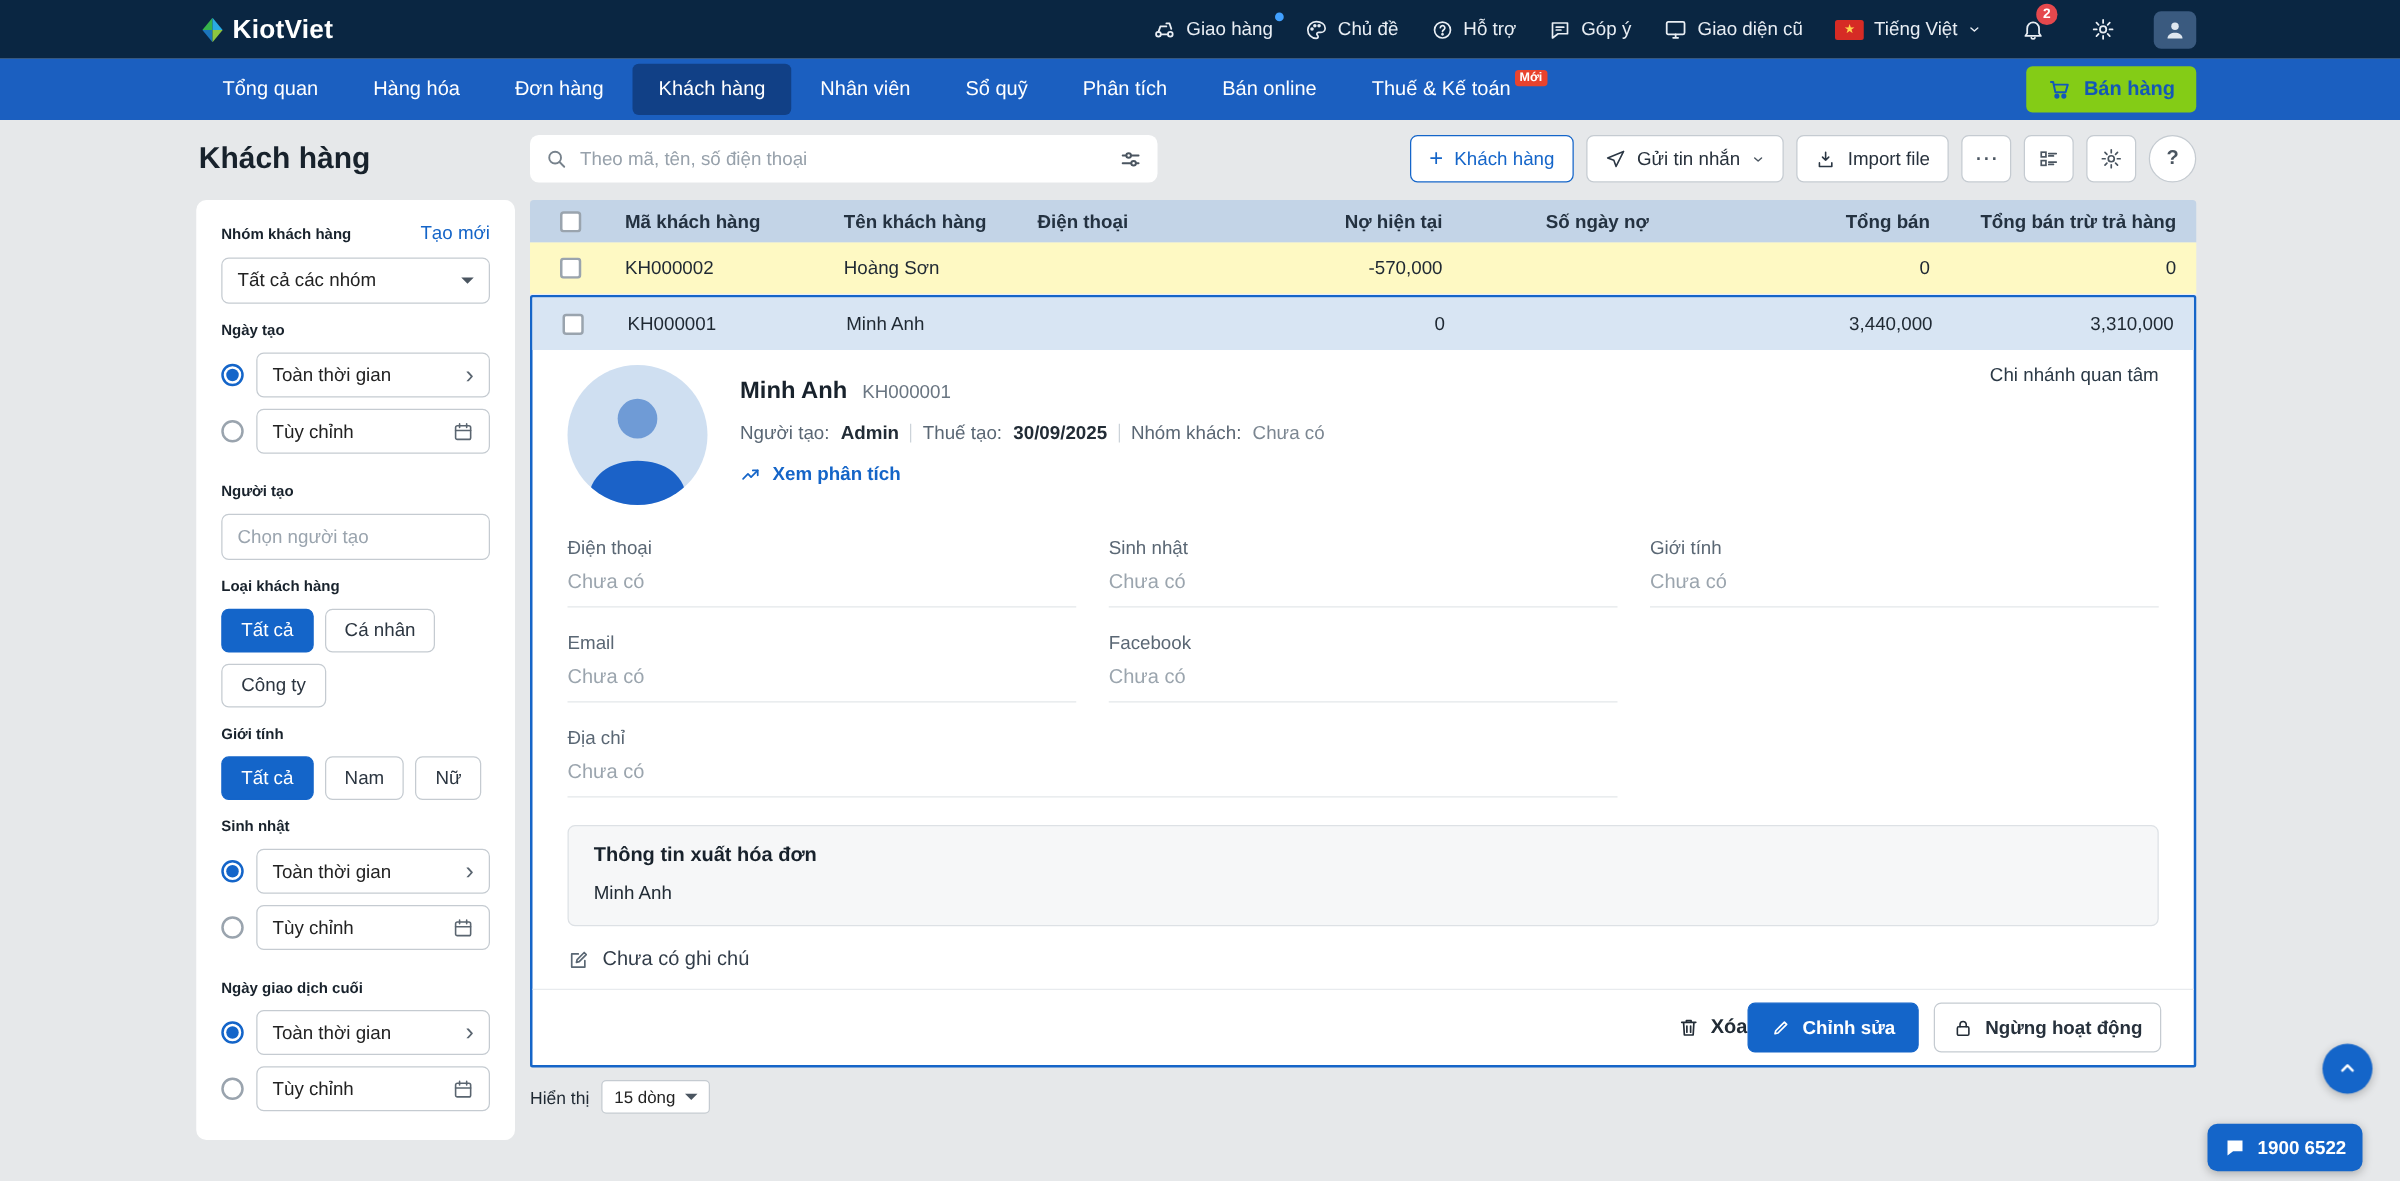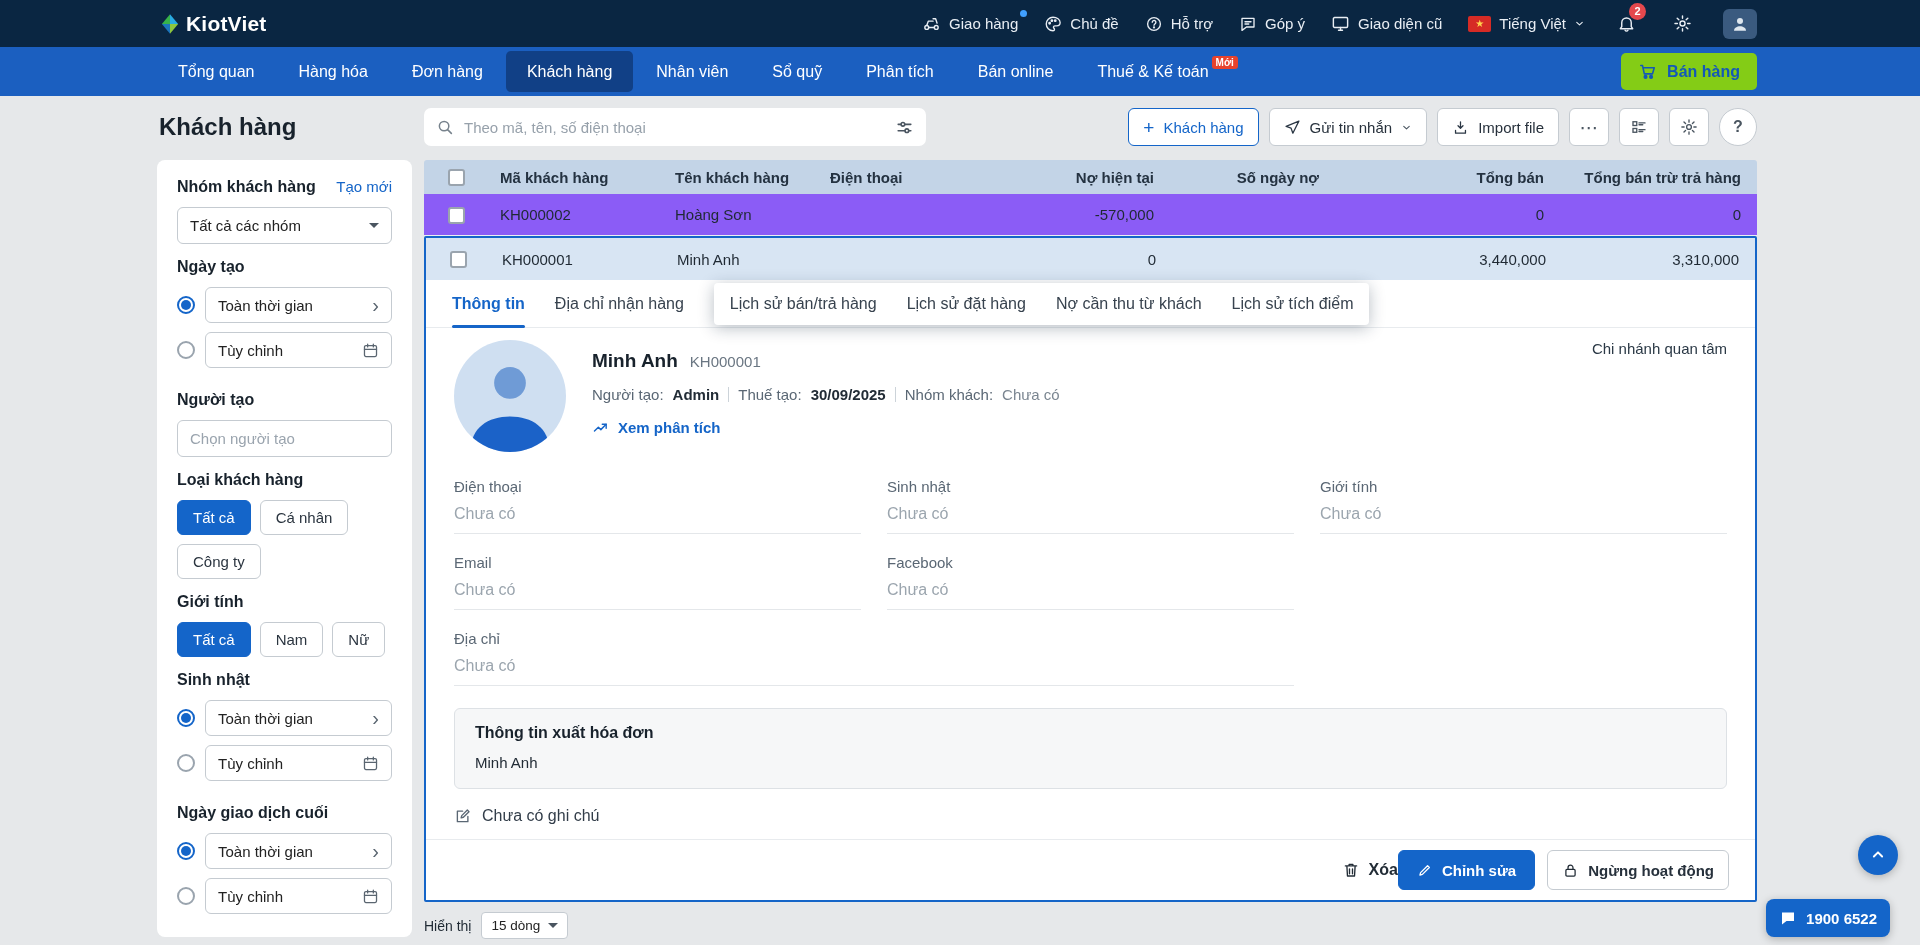--- a/index.html
+++ b/index.html
@@ -31,21 +31,21 @@
 
   
   .content { display:grid; grid-template-columns:255px 1fr; column-gap:12px; padding-top:12px; height:auto; }
   .page-title { font-size:24px; font-weight:bold; color:#18222c; line-height:38px; padding-left:2px; }
   .col-main { min-width:0; }
 
   
   .sidebar { background:#fff; border-radius:8px; padding:4px 20px 14px; margin-top:14px; }
   .filter-section { padding-top:14px; }
   .filter-head { display:flex; justify-content:space-between; align-items:baseline; margin-bottom:11px; }
-  .filter-title { font-size:16px; font-weight:bold; color:#18222c; }
+  .filter-title { font-size:12px; font-weight:bold; color:#18222c; }
   .mb { display:block; margin-bottom:11px; }
   .link { color:#1565c8; font-size:15px; cursor:pointer; text-decoration:none; }
   .select { height:37px; border:1px solid #c5cbd1; border-radius:6px; background:#fff; display:flex; align-items:center; justify-content:space-between; padding:0 12px; font-size:15px; color:#222; cursor:pointer; gap:10px; }
   .caret { width:0; height:0; border-left:5px solid transparent; border-right:5px solid transparent; border-top:5px solid #4a5560; flex:0 0 auto; }
   .radio-row { display:flex; align-items:center; gap:10px; margin-bottom:9px; cursor:pointer; }
   .radio { width:18px; height:18px; border:2px solid #9aa4ae; border-radius:50%; background:#fff; flex:0 0 auto; position:relative; }
   .radio.checked { border-color:#1465c9; }
   .radio.checked::after { content:""; position:absolute; inset:2px; background:#1465c9; border-radius:50%; }
   .radio-box { flex:1; height:36px; border:1px solid #c5cbd1; border-radius:6px; display:flex; align-items:center; justify-content:space-between; padding:0 12px; font-size:15px; color:#222; background:#fff; }
   .chev-right { font-size:20px; color:#5a6570; line-height:1; }
@@ -67,21 +67,21 @@
   .btn-icon { width:40px; justify-content:center; padding:0; color:#4a5560; font-size:19px; }
   .btn-round { width:38px; border-radius:50%; font-weight:bold; color:#4a5560; font-size:16px; }
 
   
   .table-wrap { margin-top:14px; }
   .grid-row { display:grid; grid-template-columns:68px 175px 155px 180px 160px 165px 225px 1fr; align-items:center; }
   .thead { background:#c3d4e7; height:34px; font-size:15px; font-weight:bold; color:#243241; border-radius:3px 3px 0 0; }
   .cell { padding:0 8px; white-space:nowrap; overflow:hidden; }
   .cell.num { text-align:right; }
   .cell.last { padding-right:16px; }
-  .trow { background:#8b5cf6; height:42px; font-size:15px; color:#1f2933; border-bottom:1px solid #edeff2; cursor:pointer; }
+  .trow { background:#fef9c3; height:42px; font-size:15px; color:#1f2933; border-bottom:1px solid #edeff2; cursor:pointer; }
   .trow.selected { background:#d8e5f3; border-bottom:none; }
   .checkbox { display:inline-block; width:17px; height:17px; border:2px solid #9aa4ae; border-radius:3px; background:#fff; margin-left:16px; cursor:pointer; vertical-align:middle; }
   .selected-block { border:2px solid #1565c8; background:#fff; border-radius:2px; }
 
   
   .dtabs { display:flex; align-items:center; gap:30px; height:48px; padding:0 26px; border-bottom:1px solid #e8ebee; }
   .dtab { font-size:16px; color:#37424e; cursor:pointer; white-space:nowrap; height:100%; display:flex; align-items:center; position:relative; }
   .dtab.active { color:#1565c8; font-weight:bold; }
   .dtab.active::after { content:""; position:absolute; left:0; right:0; bottom:-1px; height:3px; background:#1565c8; border-radius:2px; }
   .tab-highlight { display:flex; gap:30px; align-items:center; background:#fff; box-shadow:0 3px 16px rgba(15,35,60,.3); border-radius:4px; padding:0 16px; height:42px; }
@@ -432,30 +432,20 @@
           <div class="cell">KH000001</div>
           <div class="cell">Minh Anh</div>
           <div class="cell"></div>
           <div class="cell num">0</div>
           <div class="cell num"></div>
           <div class="cell num">3,440,000</div>
           <div class="cell num last">3,310,000</div>
         </div>
 
         <section class="detail">
-          <div class="dtabs">
-            <a class="dtab active">Thông tin</a>
-            <a class="dtab">Địa chỉ nhận hàng</a>
-            <span class="tab-highlight">
-              <a class="dtab">Lịch sử bán/trả hàng</a>
-              <a class="dtab">Lịch sử đặt hàng</a>
-              <a class="dtab">Nợ cần thu từ khách</a>
-              <a class="dtab">Lịch sử tích điểm</a>
-            </span>
-          </div>
 
           <div class="dbody">
             <div class="branch-label">Chi nhánh quan tâm</div>
 
             <div class="profile">
               <div class="avatar-big">
                 <svg width="112" height="112" viewBox="0 0 24 24">
                     <circle cx="12" cy="9.2" r="3.4" fill="#6f9bd6"></circle>
                     <path d="M3.5 24c0-5.2 3.8-7.6 8.5-7.6s8.5 2.4 8.5 7.6z" fill="#1b62c8"></path>
                   </svg>

